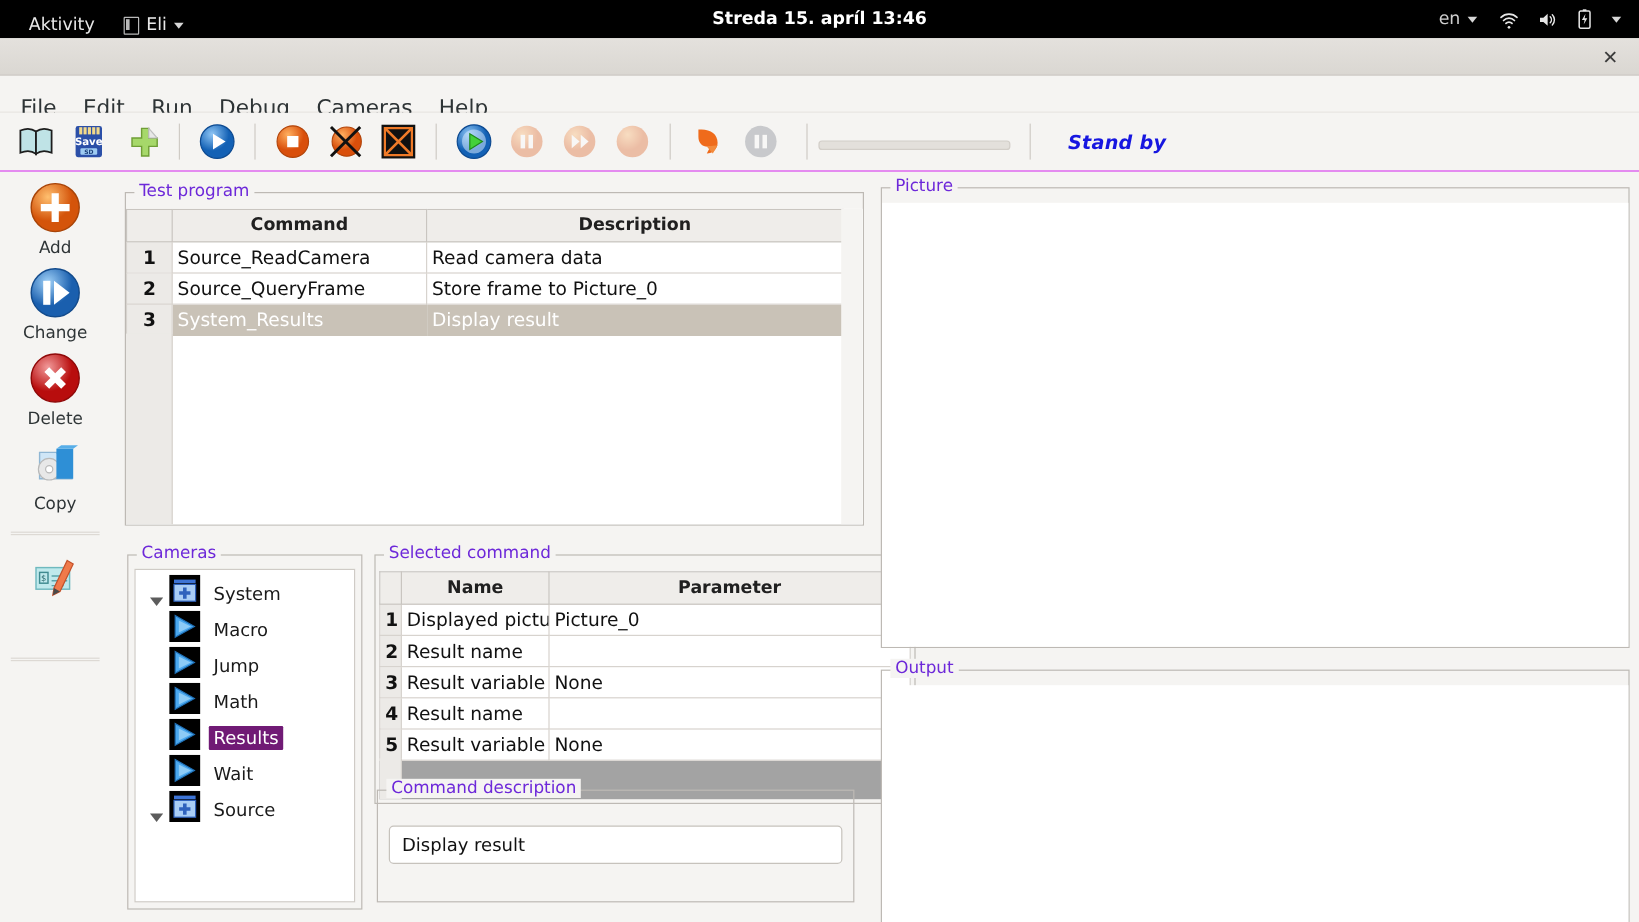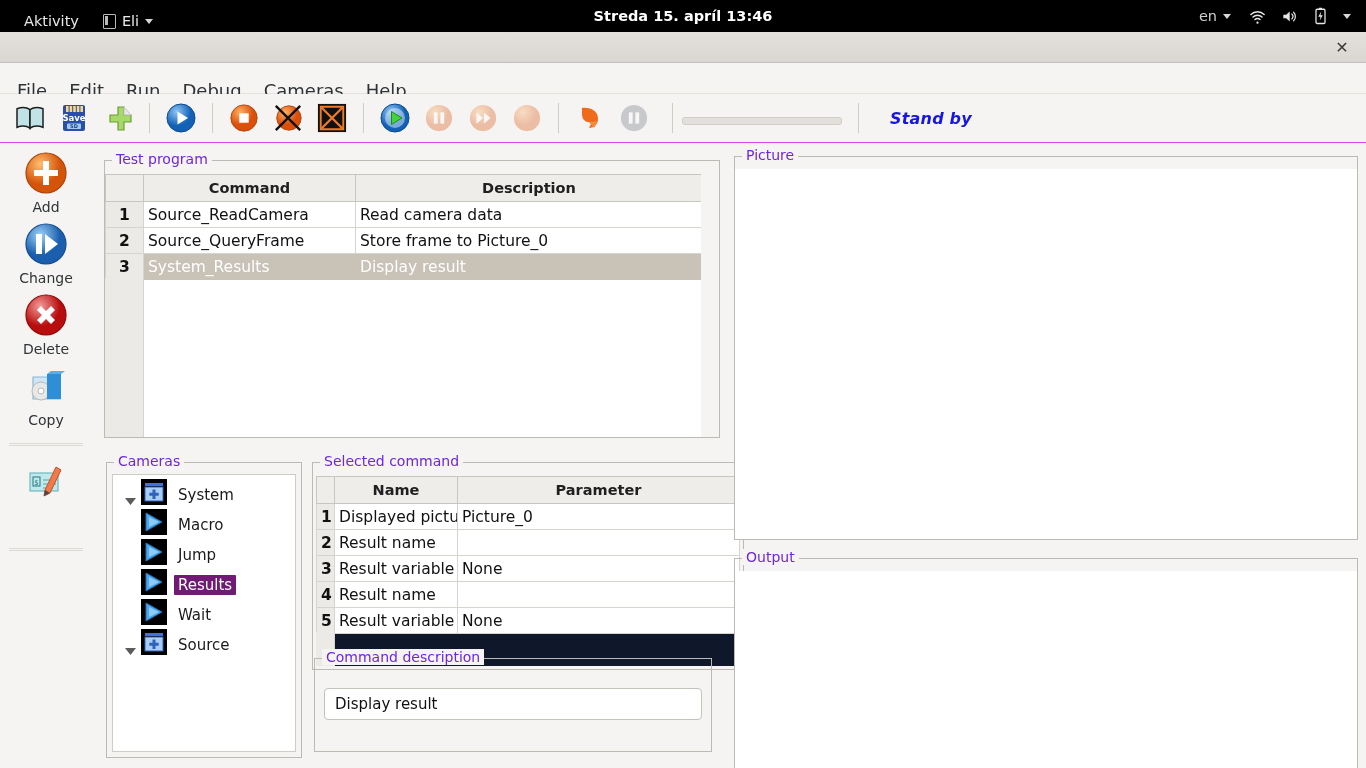--- a/index.html
+++ b/index.html
@@ -412,20 +412,28 @@
           <path d="M8 8l10 5-10 5z" fill="#9ed3f7" opacity=".8"></path>
         </svg>
         <span class="tlabel">Jump</span>
       </div>
       <div class="tnode indent">
         <svg width="26" height="26" viewBox="0 0 26 26">
           <rect x="0" y="0" width="26" height="26" fill="#000"></rect>
           <path d="M5 4l16 9-16 9z" fill="#4aa8ef" stroke="#1f6fb5" stroke-width="1"></path>
           <path d="M8 8l10 5-10 5z" fill="#9ed3f7" opacity=".8"></path>
         </svg>
+        <span class="tlabel">Math</span>
+      </div>
+      <div class="tnode indent">
+        <svg width="26" height="26" viewBox="0 0 26 26">
+          <rect x="0" y="0" width="26" height="26" fill="#000"></rect>
+          <path d="M5 4l16 9-16 9z" fill="#4aa8ef" stroke="#1f6fb5" stroke-width="1"></path>
+          <path d="M8 8l10 5-10 5z" fill="#9ed3f7" opacity=".8"></path>
+        </svg>
         <span class="tlabel sel">Results</span>
       </div>
       <div class="tnode indent">
         <svg width="26" height="26" viewBox="0 0 26 26">
           <rect x="0" y="0" width="26" height="26" fill="#000"></rect>
           <path d="M5 4l16 9-16 9z" fill="#4aa8ef" stroke="#1f6fb5" stroke-width="1"></path>
           <path d="M8 8l10 5-10 5z" fill="#9ed3f7" opacity=".8"></path>
         </svg>
         <span class="tlabel">Wait</span>
       </div>
@@ -439,24 +447,24 @@
           <rect x="0" y="0" width="26" height="26" fill="#000"></rect>
           <rect x="4" y="4" width="18" height="3" fill="#3d74d6"></rect>
           <rect x="4" y="8" width="18" height="14" fill="#a9cdf5" stroke="#2f62bd" stroke-width="1"></rect>
           <path d="M11.5 10.5h3v3.2h3.2v3h-3.2v3.2h-3v-3.2H8.3v-3h3.2z" fill="#2f62bd"></path>
         </svg>
         <span class="tlabel">Source</span>
       </div>
     </div>
   </div>
 
-  <div class="group" style="left:312px;top:430px;width:432px;height:208px;">
+  <div class="group" style="left:312px;top:430px;width:432px;height:208px;padding-left:19px;">
     <div class="gframe"></div>
     <div class="gtitle">Selected command</div>
-    <div style="position:absolute;left:4px;top:14px;right:4px;bottom:4px;background:#0f172a;overflow:hidden;">
+    <div style="position:absolute;left:4px;top:14px;right:4px;bottom:4px;background:#a3a3a3;overflow:hidden;">
       <table class="grid" style="width:100%;">
         <colgroup>
             <col style="width:18px">
             <col style="width:123px">
             <col>
           </colgroup>
         <thead>
           <tr>
             <th></th>
             <th>Name</th>

